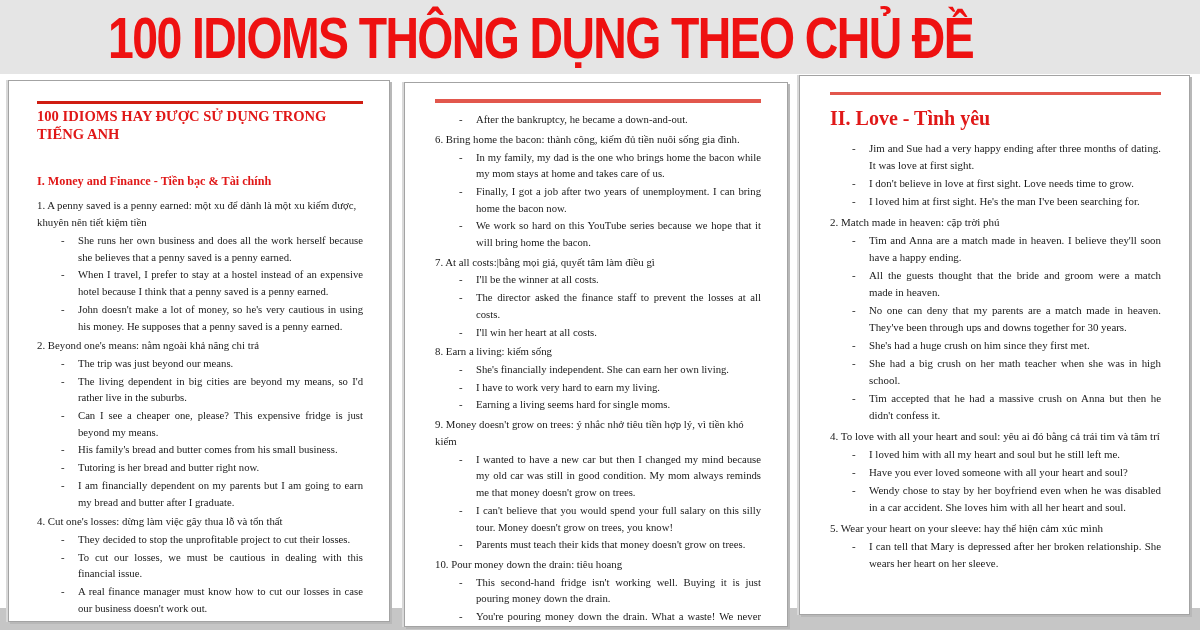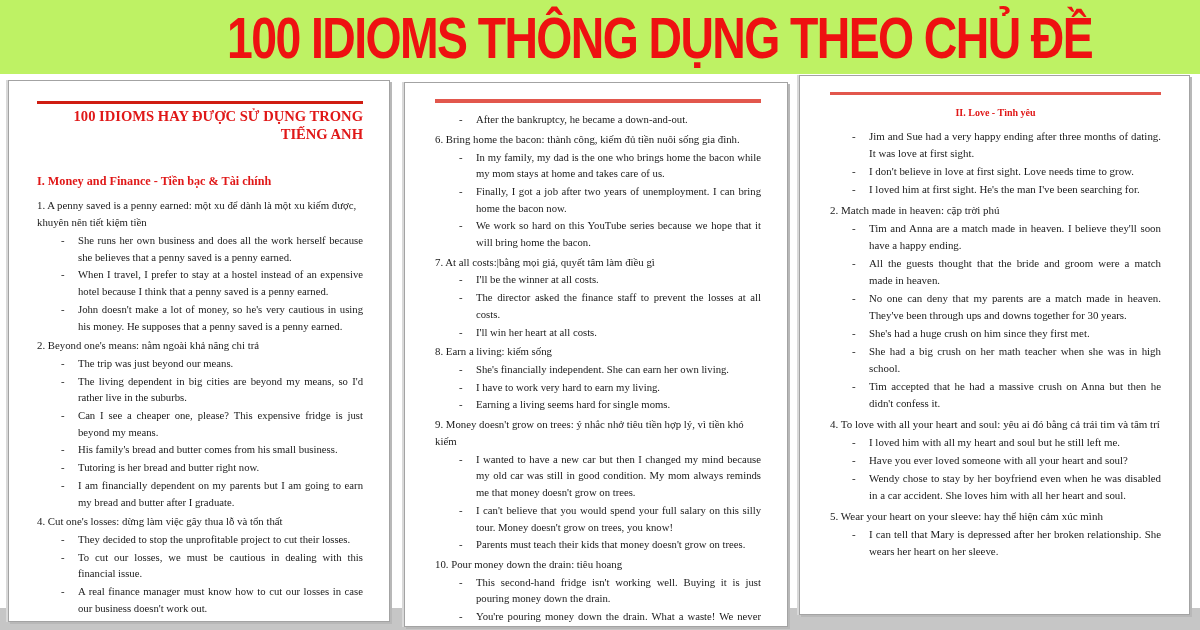--- a/index.html
+++ b/index.html
@@ -10,22 +10,22 @@
   }
   *{box-sizing:border-box;}
   html,body{margin:0;padding:0;}
   body{
     width:1200px;height:630px;position:relative;overflow:hidden;
     background:#ffffff;
     font-family:"Liberation Serif", serif;
   }
   .banner{
     position:absolute;top:0;left:0;width:1200px;height:74px;
-    display:flex;align-items:center;justify-content:flex-end;
-    background:#bef264;
+    display:flex;align-items:center;justify-content:flex-start;
+    background:#e5e5e5;
   }
   .banner h1{
     margin:0;white-space:nowrap;
     font-family:"Liberation Sans", sans-serif;
     font-weight:bold;font-size:58px;letter-spacing:-2px;
     color:var(--title-red);
     transform:scaleX(0.80);
   }
   .gray-band{
     position:absolute;left:0;top:608px;width:1200px;height:22px;
@@ -40,28 +40,28 @@
   .page[data-page="0"]{left:8px;  top:80px; width:382px; height:542px; padding:12px 26px 10px 28px;}
   .page[data-page="1"]{left:404px;top:82px; width:384px; height:545px; padding:12px 26px 10px 30px;}
   .page[data-page="2"]{left:799px;top:75px; width:391px; height:540px; padding:14px 28px 10px 30px;}
 
   .red-rule{height:3px;width:100%;margin:6px 0 4px 0;}
   .page[data-page="0"] .red-rule{background:var(--rule-dark);height:2.5px;margin:8px 0 3px 0;}
   .page[data-page="1"] .red-rule{background:var(--rule-salmon);height:4px;margin:4px 0 8px 0;}
   .page[data-page="2"] .red-rule{background:var(--rule-salmon);height:3px;margin:2px 0 12px 0;}
 
   .doc-title{
-    color:var(--heading-red);font-weight:bold;text-align:right;
+    color:var(--heading-red);font-weight:bold;text-align:left;
     font-size:14.6px;line-height:1.3;margin:2px 0 30px 0;
   }
   .section{
     color:var(--heading-red);font-weight:bold;
     font-size:12.2px;margin:10px 0 8px 0;
   }
-  .page[data-page="2"] .section{font-size:10px;margin:0 0 10px 0;text-align:center;}
+  .page[data-page="2"] .section{font-size:20px;margin:0 0 10px 0;}
 
   .idiom{
     font-weight:normal;color:#1a1a1a;
     font-size:10.8px;line-height:1.56;margin:3px 0 1px 0;
     text-align:left;
   }
   .example{
     display:flex;color:#1a1a1a;
     font-size:10.7px;line-height:1.56;
     margin:1px 0 1px 24px;

